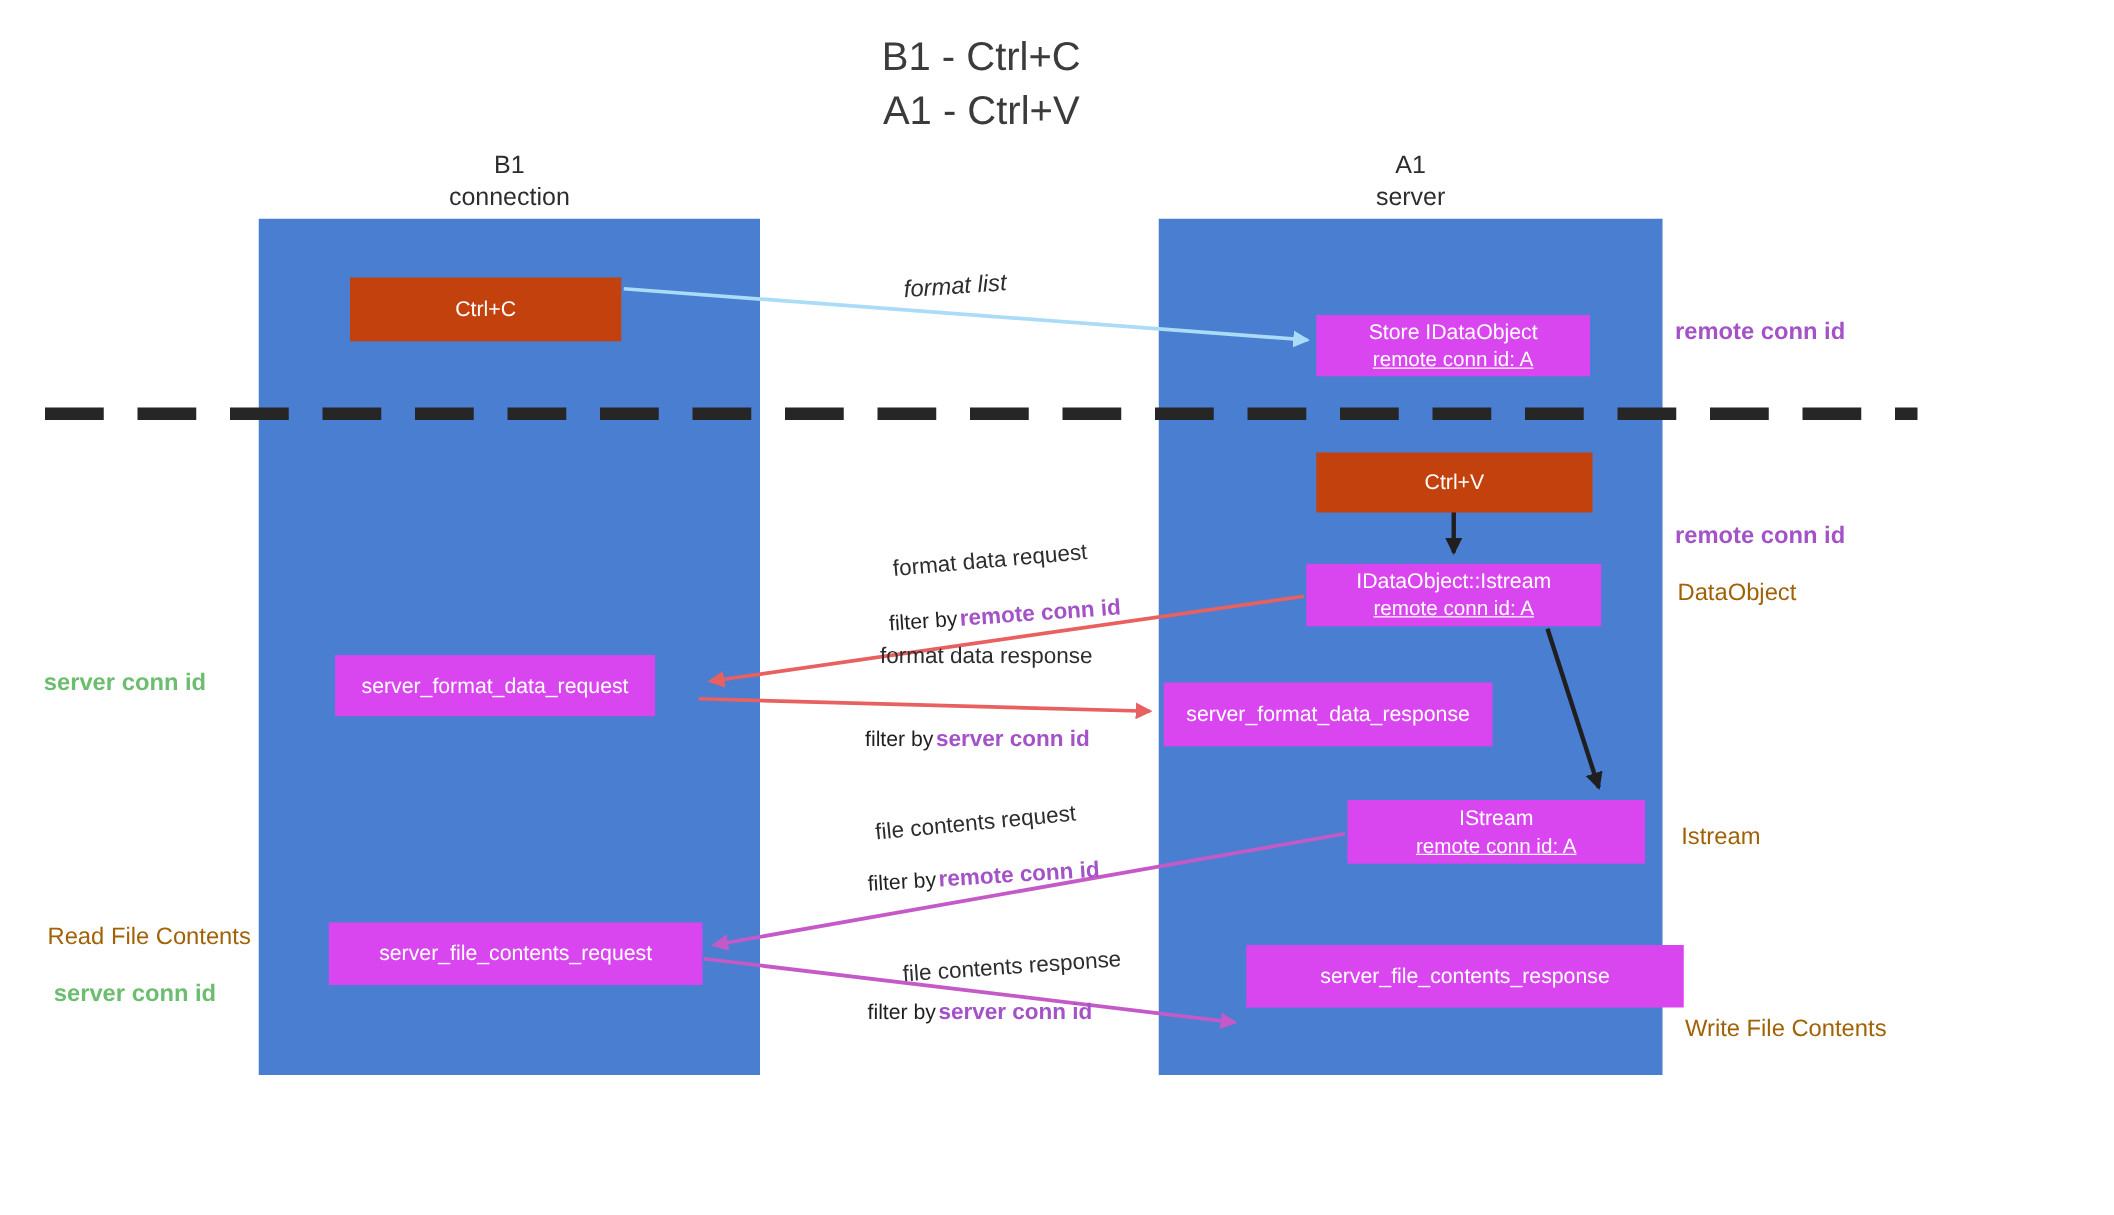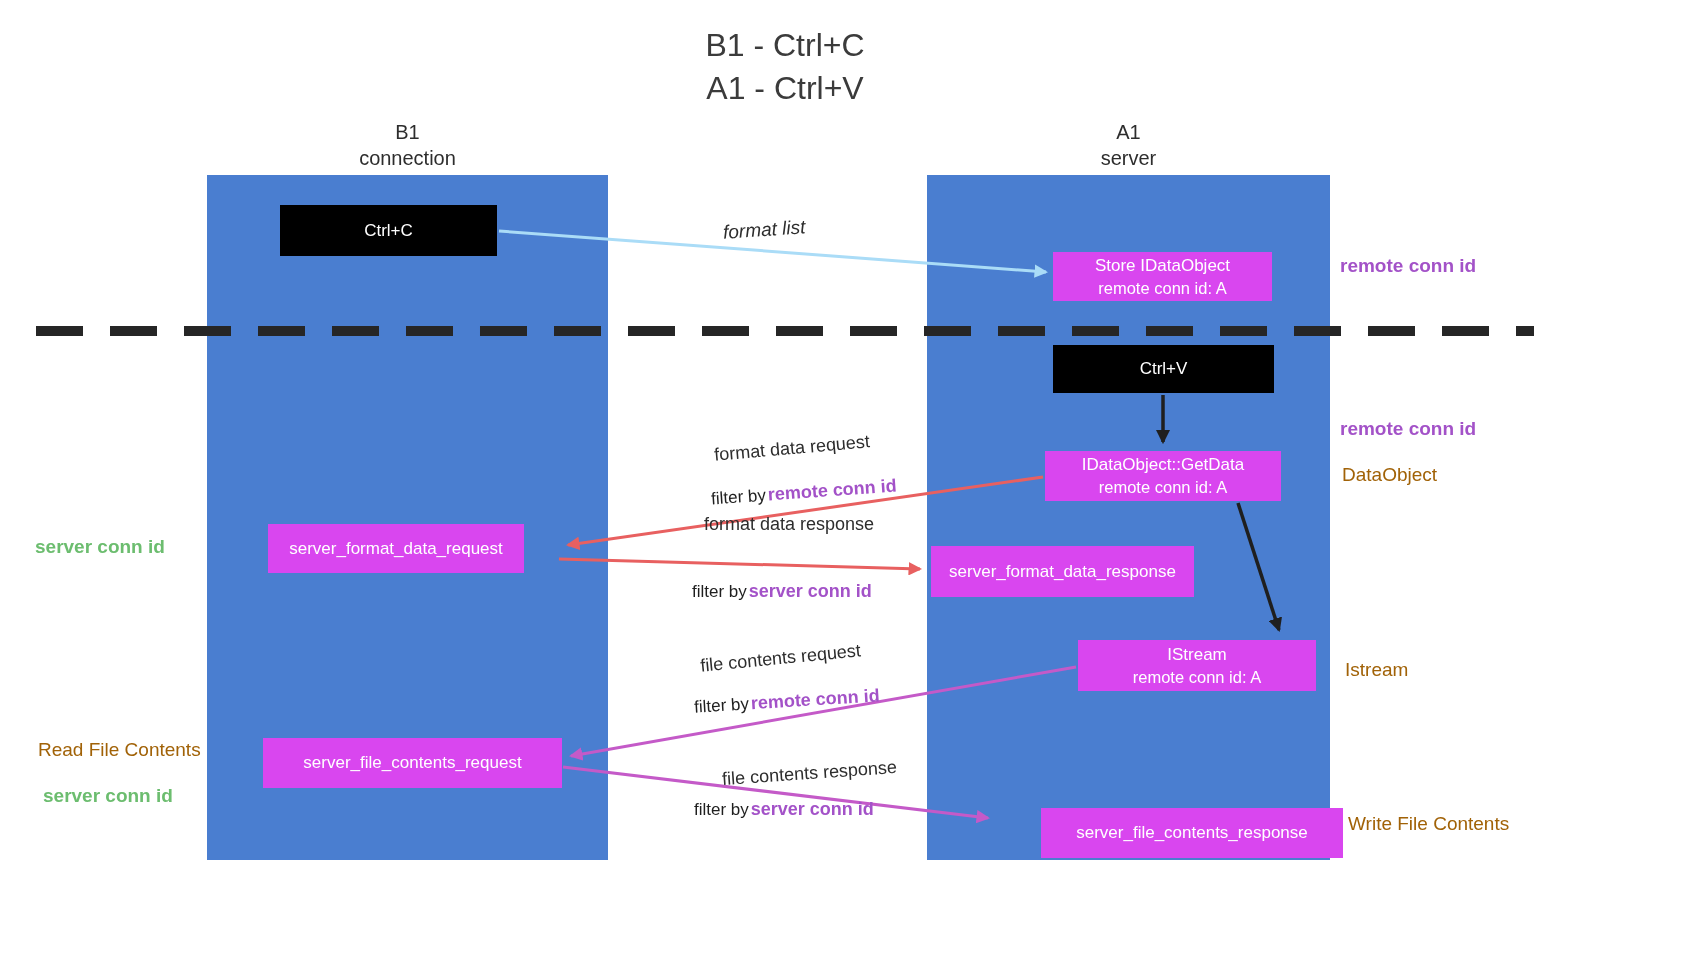--- a/index.html
+++ b/index.html
@@ -49,23 +49,23 @@
     flex-direction: column;
     align-items: center;
     justify-content: center;
     color: #ffffff;
     font-size: 17px;
     text-align: center;
     line-height: 22px;
     z-index: 3;
     white-space: nowrap;
   }
-  .box.green  { background: #000000; }
+  .box.green  { background: #c2410c; margin-top: 17px; }
   .box.orange { background: #d946ef; }
-  .box .line2 { font-size: 16.5px; }
+  .box .line2 { font-size: 16.5px; text-decoration: underline; }
   .side-label {
     position: absolute;
     font-size: 19px;
     color: #a16207;
     white-space: nowrap;
     z-index: 4;
   }
   .side-label.purple { color: #a352c8; font-weight: bold; }
   .side-label.green  { color: #6cbd6f; font-weight: bold; }
   .arrow-label {
@@ -158,42 +158,42 @@
   <div class="box orange" style="left:1053px; top:252px; width:219px; height:49px;">
     <span>Store IDataObject</span>
     <span class="line2">remote conn id: A</span>
   </div>
 
   <div class="box green" style="left:1053px; top:345px; width:221px; height:48px;">
     <span>Ctrl+V</span>
   </div>
 
   <div class="box orange" style="left:1045px; top:451px; width:236px; height:50px;">
-    <span>IDataObject::GetData</span>
+    <span>IDataObject::Istream</span>
     <span class="line2">remote conn id: A</span>
   </div>
 
   <div class="box orange" style="left:268px; top:524px; width:256px; height:49px;">
     <span>server_format_data_request</span>
   </div>
 
   <div class="box orange" style="left:931px; top:546px; width:263px; height:51px;">
     <span>server_format_data_response</span>
   </div>
 
   <div class="box orange" style="left:1078px; top:640px; width:238px; height:51px;">
     <span>IStream</span>
     <span class="line2">remote conn id: A</span>
   </div>
 
   <div class="box orange" style="left:263px; top:738px; width:299px; height:50px;text-align:center;">
     <span>server_file_contents_request</span>
   </div>
 
-  <div class="box orange" style="left:997px; top:808px; width:302px; height:50px;margin-left:44px;">
+  <div class="box orange" style="left:997px; top:756px; width:350px; height:50px;">
     <span>server_file_contents_response</span>
   </div>
 
   <div class="side-label purple" style="left:1340px; top:255px;">remote conn id</div>
   <div class="side-label purple" style="left:1340px; top:418px;">remote conn id</div>
   <div class="side-label" style="left:1342px; top:464px;">DataObject</div>
   <div class="side-label" style="left:1345px; top:659px;">Istream</div>
   <div class="side-label" style="left:1348px; top:813px;">Write File Contents</div>
   <div class="side-label green" style="left:35px; top:536px;">server conn id</div>
   <div class="side-label" style="left:38px; top:739px;">Read File Contents</div>

